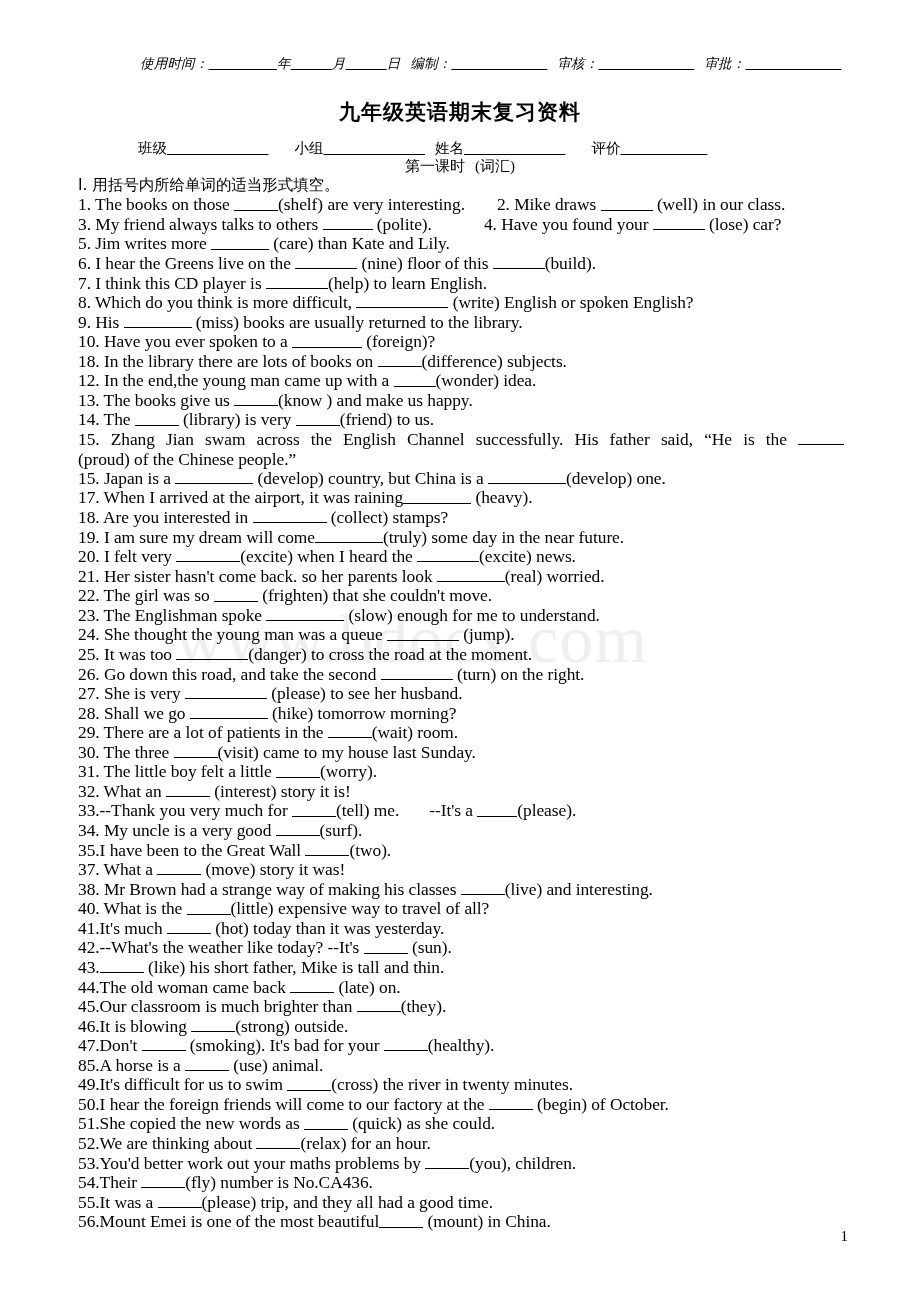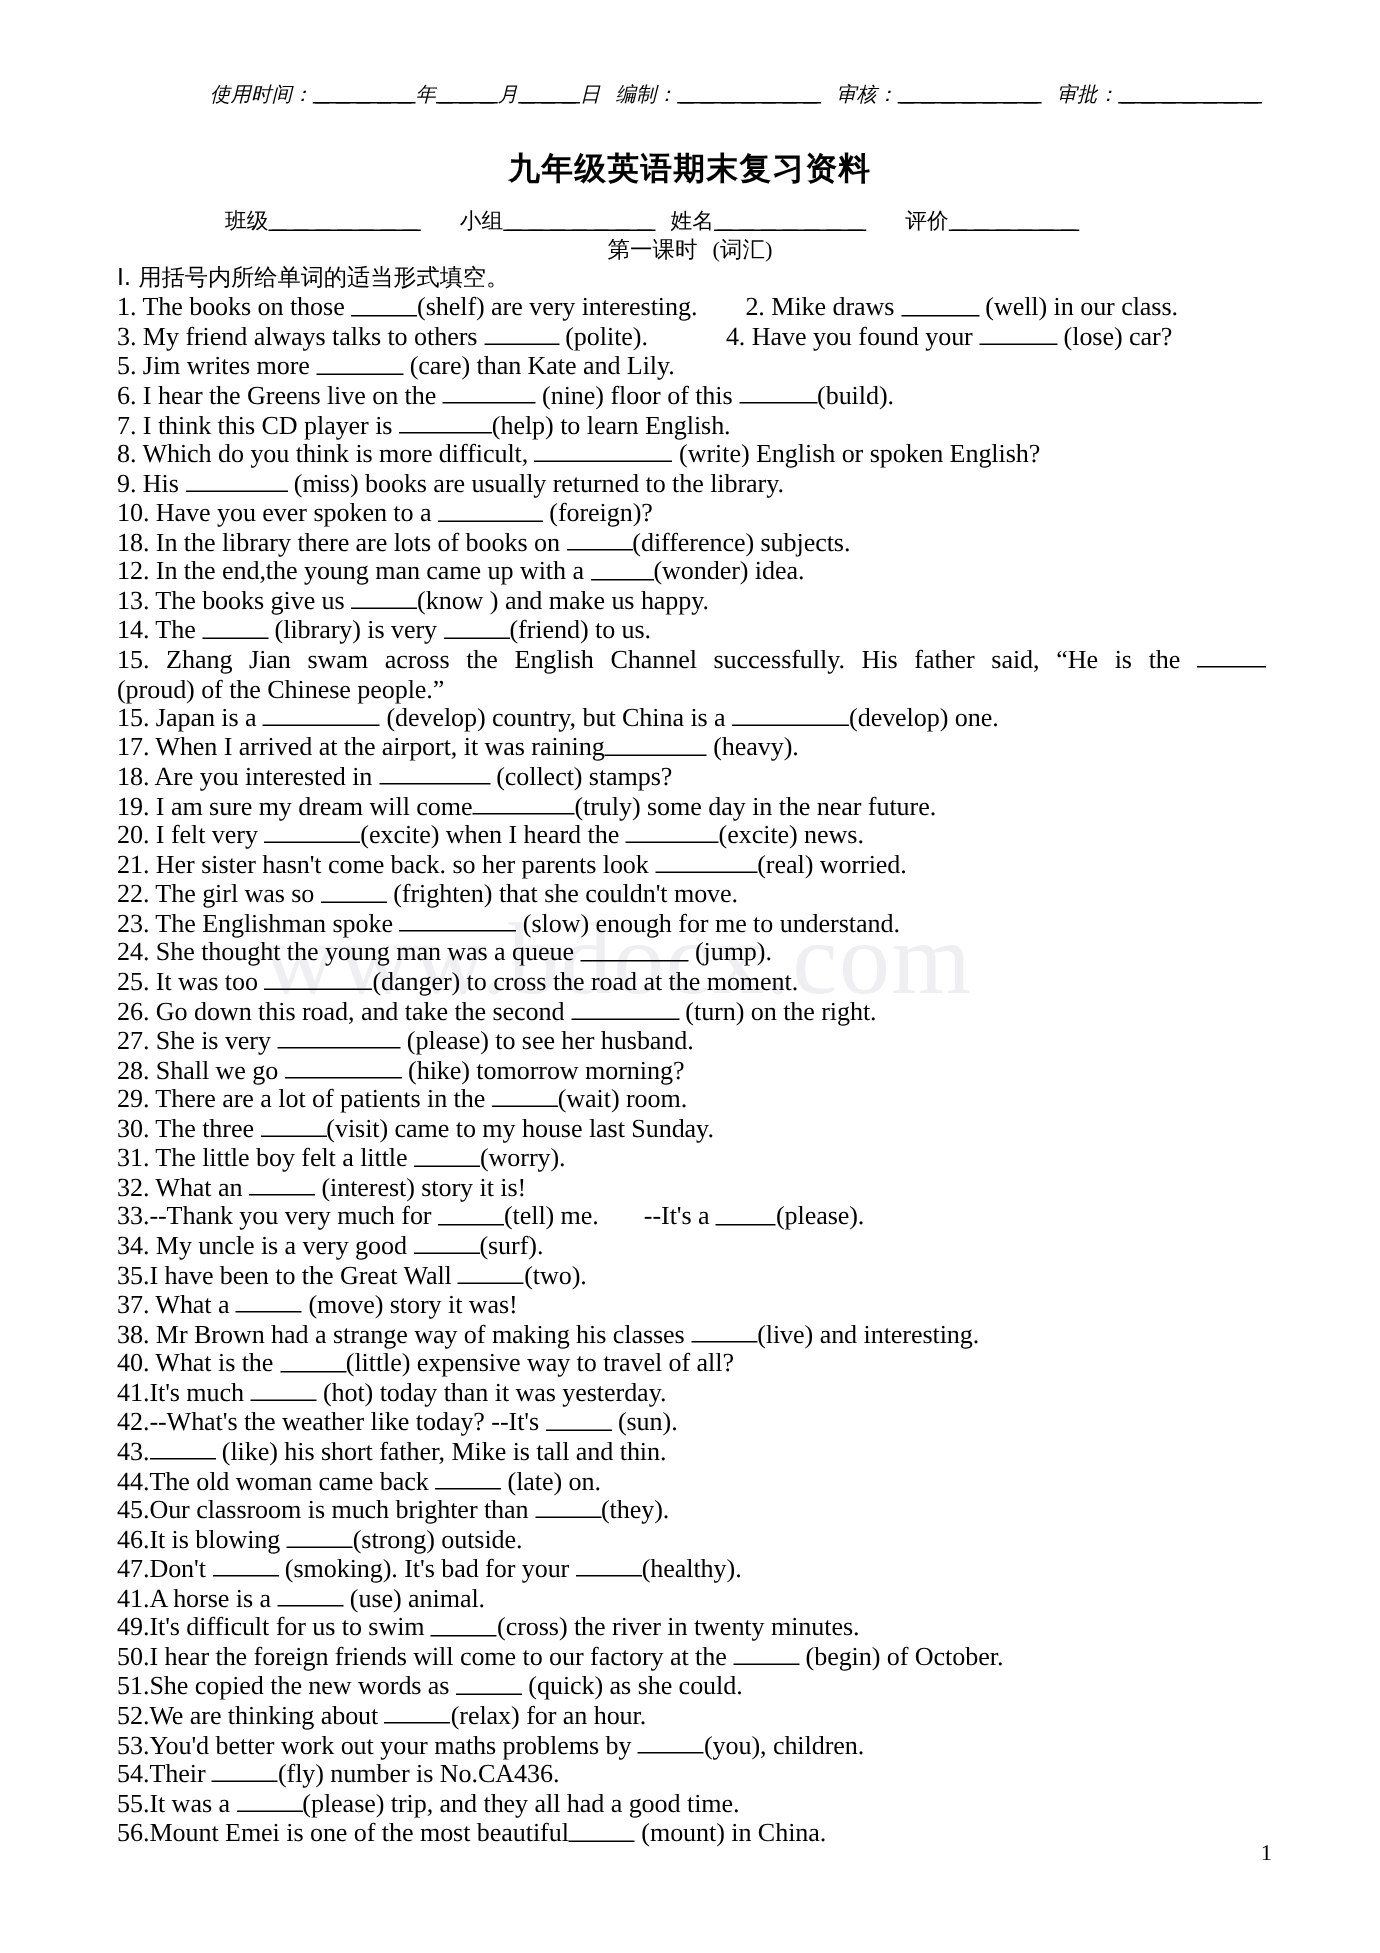--- a/index.html
+++ b/index.html
@@ -63,21 +63,21 @@
     text-align: center;
     font-family: "DejaVu Sans", sans-serif;
     font-weight: bold;
     font-size: 21px;
     letter-spacing: 1px;
   }
 
   
   .info-row {
     position: absolute;
-    left: 150px;
+    left: 138px;
     top: 138px;
     width: 680px;
     font-family: "DejaVu Sans", sans-serif;
     font-size: 14.5px;
     white-space: nowrap;
     line-height: 20px;
   }
 
   
   .subtitle {
@@ -203,21 +203,21 @@
           <div class="line"><span>37. What a </span><span class="blank" style="width: 44px;"></span><span> (move) story it was!</span></div>
           <div class="line"><span>38. Mr Brown had a strange way of making his classes </span><span class="blank" style="width: 44px;"></span><span>(live) and interesting.</span></div>
           <div class="line"><span>40. What is the </span><span class="blank" style="width: 44px;"></span><span>(little) expensive way to travel of all?</span></div>
           <div class="line"><span>41.It's much </span><span class="blank" style="width: 44px;"></span><span> (hot) today than it was yesterday.</span></div>
           <div class="line"><span>42.--What's the weather like today? --It's </span><span class="blank" style="width: 44px;"></span><span> (sun).</span></div>
           <div class="line"><span>43.</span><span class="blank" style="width: 44px;"></span><span> (like) his short father, Mike is tall and thin.</span></div>
           <div class="line"><span>44.The old woman came back </span><span class="blank" style="width: 44px;"></span><span> (late) on.</span></div>
           <div class="line"><span>45.Our classroom is much brighter   than </span><span class="blank" style="width: 44px;"></span><span>(they).</span></div>
           <div class="line"><span>46.It is blowing </span><span class="blank" style="width: 44px;"></span><span>(strong) outside.</span></div>
           <div class="line"><span>47.Don't </span><span class="blank" style="width: 44px;"></span><span> (smoking). It's bad for your </span><span class="blank" style="width: 44px;"></span><span>(healthy).</span></div>
-          <div class="line"><span>41.A horse is a </span><span class="blank" style="width: 44px;"></span><span> (use) animal.</span></div>
+          <div class="line"><span>85.A horse is a </span><span class="blank" style="width: 44px;"></span><span> (use) animal.</span></div>
           <div class="line"><span>49.It's difficult for us to swim </span><span class="blank" style="width: 44px;"></span><span>(cross) the river in twenty minutes.</span></div>
           <div class="line"><span>50.I hear the foreign friends will come to our factory at the </span><span class="blank" style="width: 44px;"></span><span> (begin) of October.</span></div>
           <div class="line"><span>51.She copied the new words as </span><span class="blank" style="width: 44px;"></span><span> (quick) as she could.</span></div>
           <div class="line"><span>52.We are thinking about </span><span class="blank" style="width: 44px;"></span><span>(relax) for an hour.</span></div>
           <div class="line"><span>53.You'd better work out your maths problems by </span><span class="blank" style="width: 44px;"></span><span>(you), children.</span></div>
           <div class="line"><span>54.Their </span><span class="blank" style="width: 44px;"></span><span>(fly) number is No.CA436.</span></div>
           <div class="line"><span>55.It was a </span><span class="blank" style="width: 44px;"></span><span>(please) trip, and they all had a good time.</span></div>
           <div class="line"><span>56.Mount Emei is one of the most beautiful</span><span class="blank" style="width: 44px;"></span><span> (mount) in China.</span></div>
         </div>
     </div>

